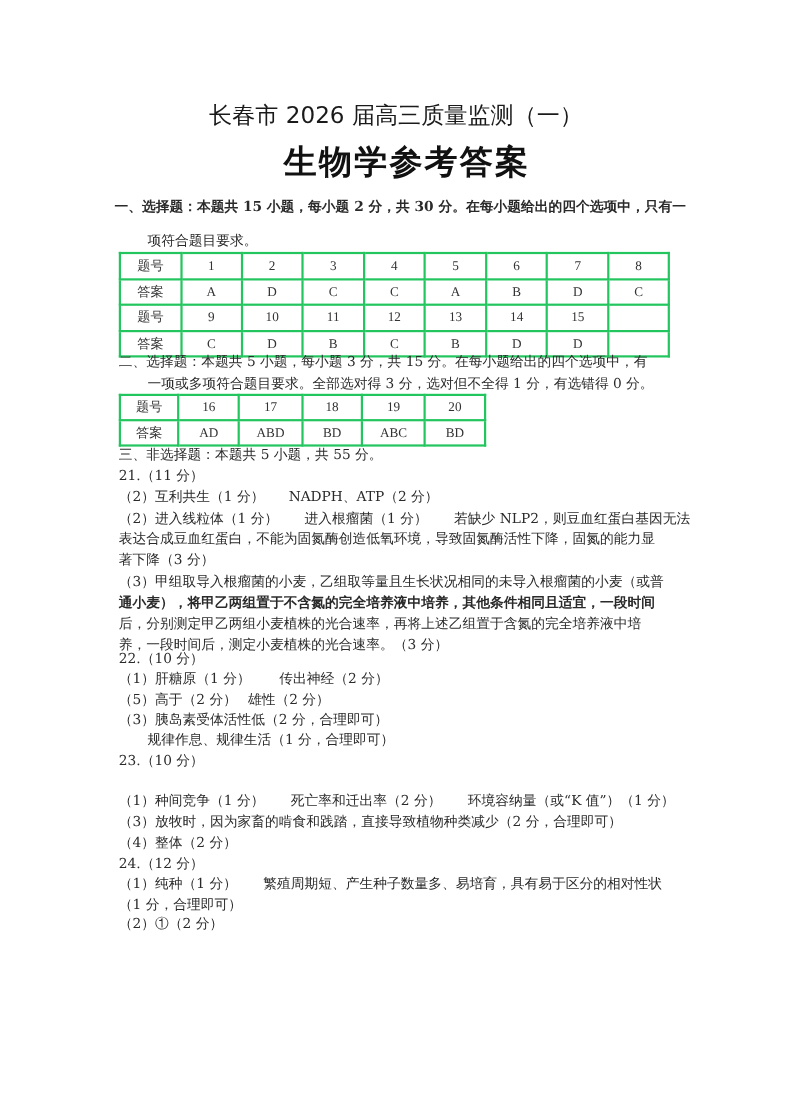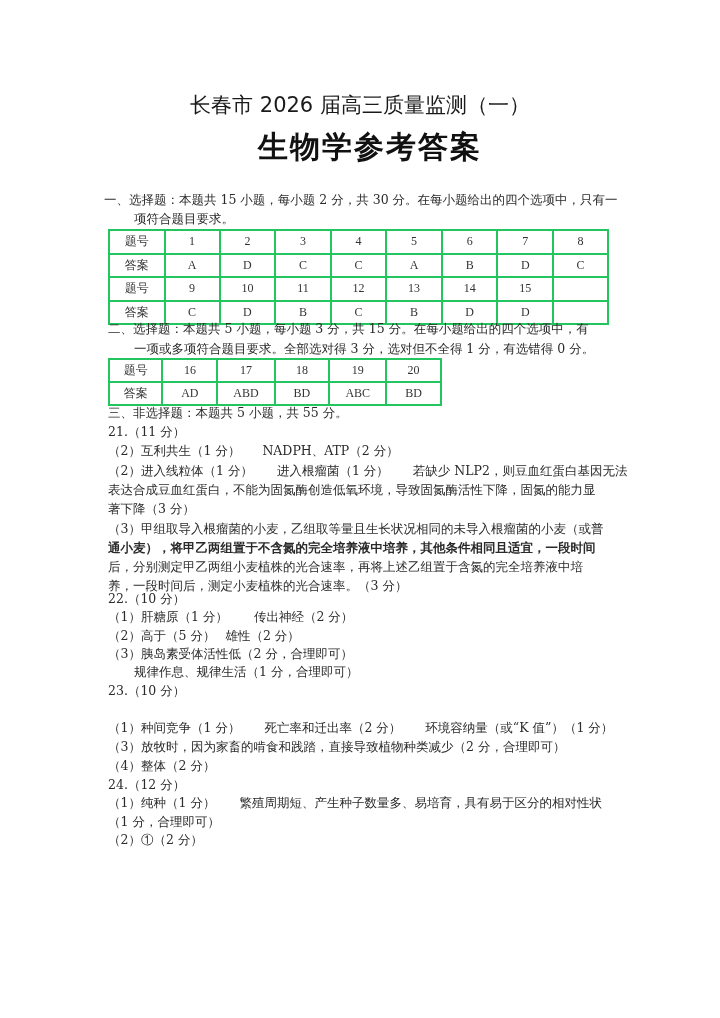--- a/index.html
+++ b/index.html
@@ -36,21 +36,21 @@
     .gap { display: inline-block; }
   </style>
 </head>
 <body>
 
 <div class="page">
 
   <div class="title1">长春市 2026 届高三质量监测（一）</div>
   <div class="title2">生物学参考答案</div>
 
-  <div class="line" style="left:104px; top:192px;">一、选择题：本题共 15 小题，每小题 2 分，共 30 分。在每小题给出的四个选项中，只有一</div>
+  <div class="line" style="left:104px; top:180px;font-weight:bold;">一、选择题：本题共 15 小题，每小题 2 分，共 30 分。在每小题给出的四个选项中，只有一</div>
   <div class="line" style="left:134px; top:211px;">项符合题目要求。</div>
 
   <table class="ans" id="t1">
     <tbody>
         <tr>
       <td>题号</td>
       <td>1</td>
       <td>2</td>
       <td>3</td>
       <td>4</td>
@@ -133,21 +133,21 @@
   <div class="line" style="left:108px; top:521px;">（3）甲组取导入根瘤菌的小麦，乙组取等量且生长状况相同的未导入根瘤菌的小麦（或普</div>
   <div class="line" style="left:108px; top:540px;font-weight:bold;">通小麦），将甲乙两组置于不含氮的完全培养液中培养，其他条件相同且适宜，一段时间</div>
   <div class="line" style="left:108px; top:559px;">后，分别测定甲乙两组小麦植株的光合速率，再将上述乙组置于含氮的完全培养液中培</div>
   <div class="line" style="left:108px; top:578px;">养，一段时间后，测定小麦植株的光合速率。（3 分）</div>
 
   <div class="line" style="left:108px; top:591px;">22.（10 分）</div>
   <div class="line" style="left:108px; top:609px;">
     <span>（1）肝糖原（1 分）</span><span class="gap" style="width:26px"></span><span>传出神经（2 分）</span>
   </div>
   <div class="line" style="left:108px; top:628px;">
-    <span>（2）高于（5 分）</span><span class="gap" style="width:10px"></span><span>雄性（2 分）</span>
+    <span>（5）高于（2 分）</span><span class="gap" style="width:10px"></span><span>雄性（2 分）</span>
   </div>
   <div class="line" style="left:108px; top:646px;">（3）胰岛素受体活性低（2 分，合理即可）</div>
   <div class="line" style="left:134px; top:664px;">规律作息、规律生活（1 分，合理即可）</div>
 
   <div class="line" style="left:108px; top:683px;">23.（10 分）</div>
   <div class="line" style="left:108px; top:720px;">
     <span>（1）种间竞争（1 分）</span><span class="gap" style="width:24px"></span><span>死亡率和迁出率（2 分）</span><span class="gap" style="width:24px"></span><span>环境容纳量（或“K 值”）（1 分）</span>
   </div>
   <div class="line" style="left:108px; top:739px;">（3）放牧时，因为家畜的啃食和践踏，直接导致植物种类减少（2 分，合理即可）</div>
   <div class="line" style="left:108px; top:758px;">（4）整体（2 分）</div>

